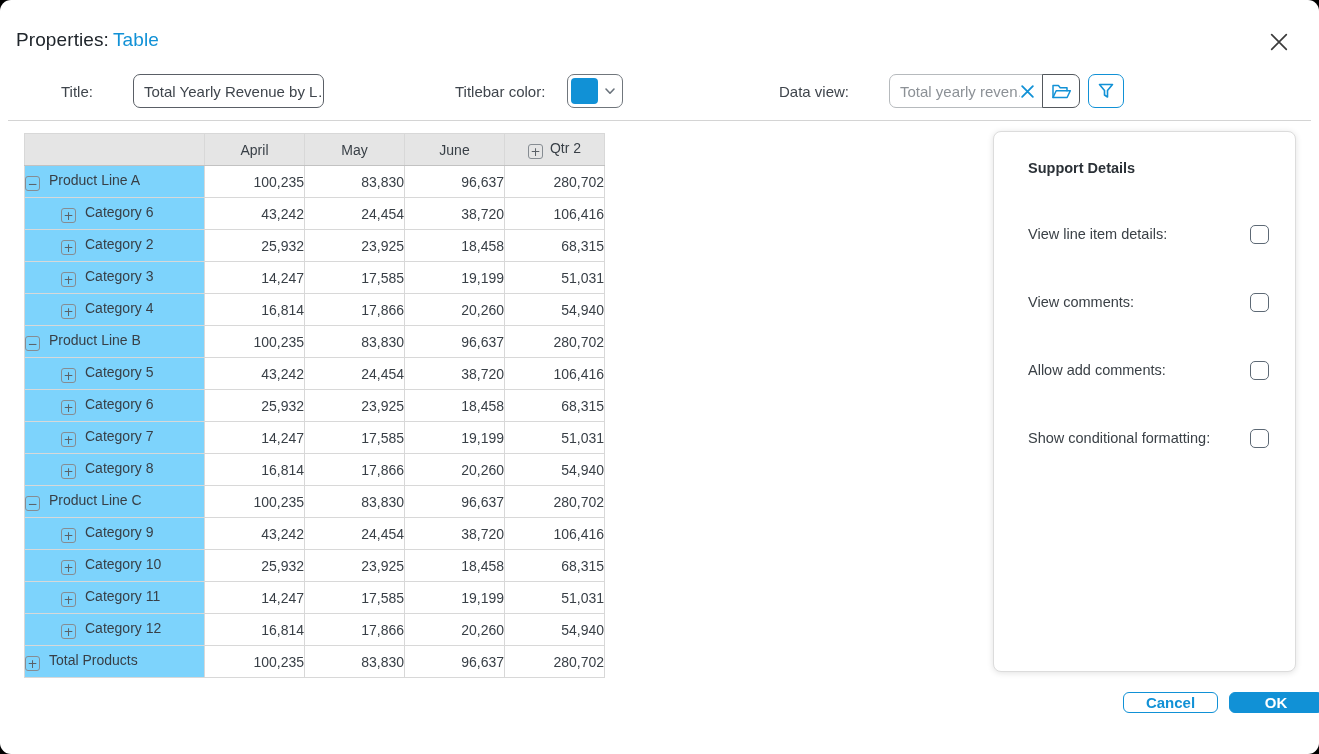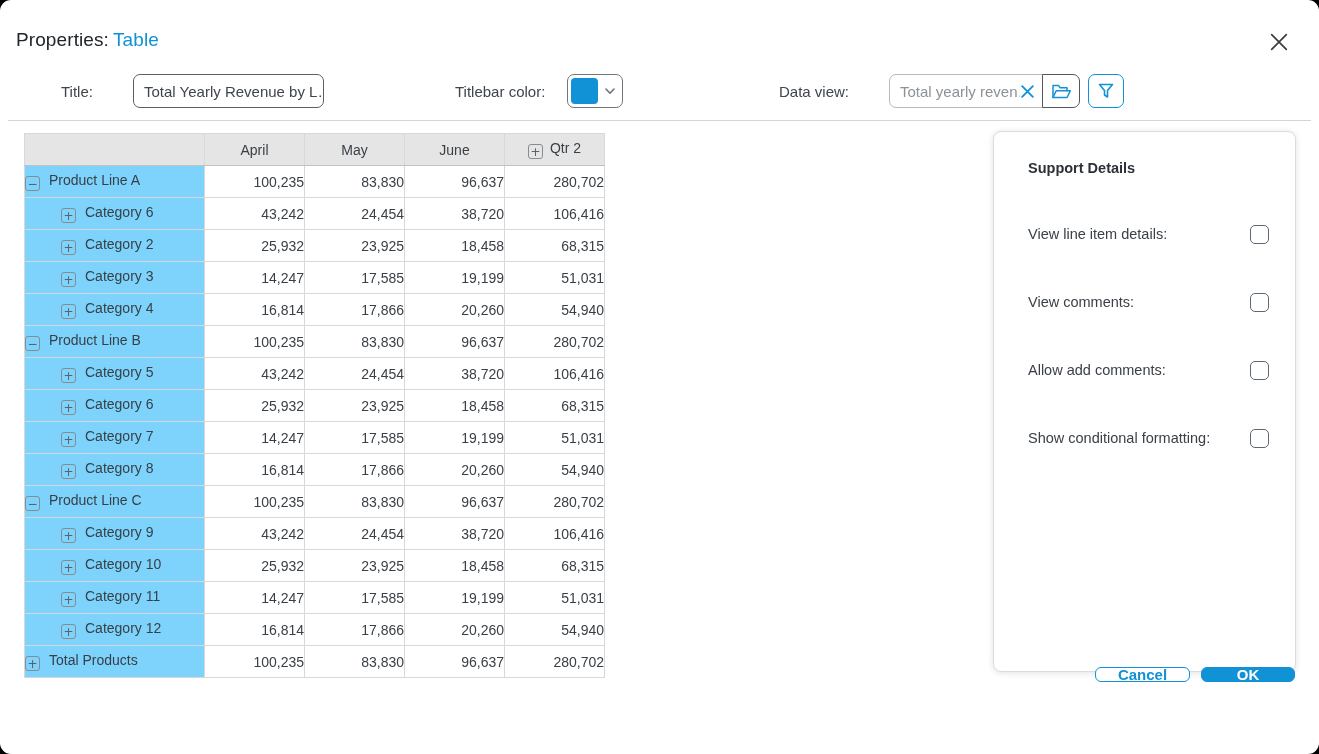--- a/index.html
+++ b/index.html
@@ -141,25 +141,26 @@
     height: 20px; margin-bottom: 24px;
     font-size: 14.5px; color: #3a4046; margin-top: 48px;
   }
   .checkbox {
     width: 19px; height: 19px;
     border: 1px solid #5d6975; border-radius: 5px;
     background: #fff; cursor: pointer; flex: none;
   }
   
   .btn {
-    position: absolute; top: 667px; height: 15px;
+    position: absolute; top: 692px; height: 21px;
     border-radius: 6px; font-size: 15px; font-weight: 700;
     font-family: "Liberation Sans", sans-serif;
     display: flex; align-items: center; justify-content: center;
     cursor: pointer;
+    margin-left: 28px;
   }
   .btn-cancel {
     left: 1095px; width: 95px;
     background: #fff; border: 1px solid var(--accent); color: var(--accent);
   }
   .btn-ok {
     left: 1201px; width: 94px;
     background: var(--accent); border: 1px solid var(--accent); color: #fff;
   }
 </style>

